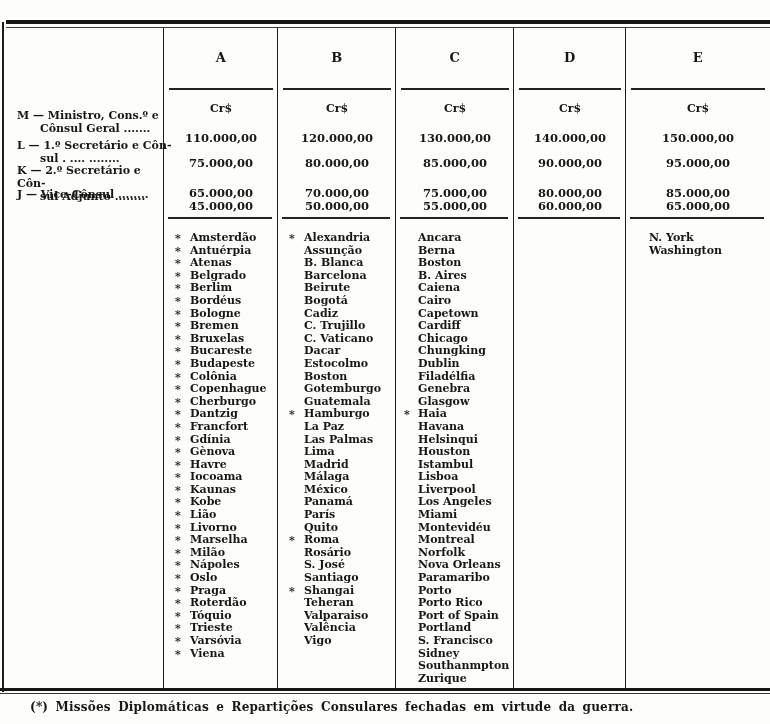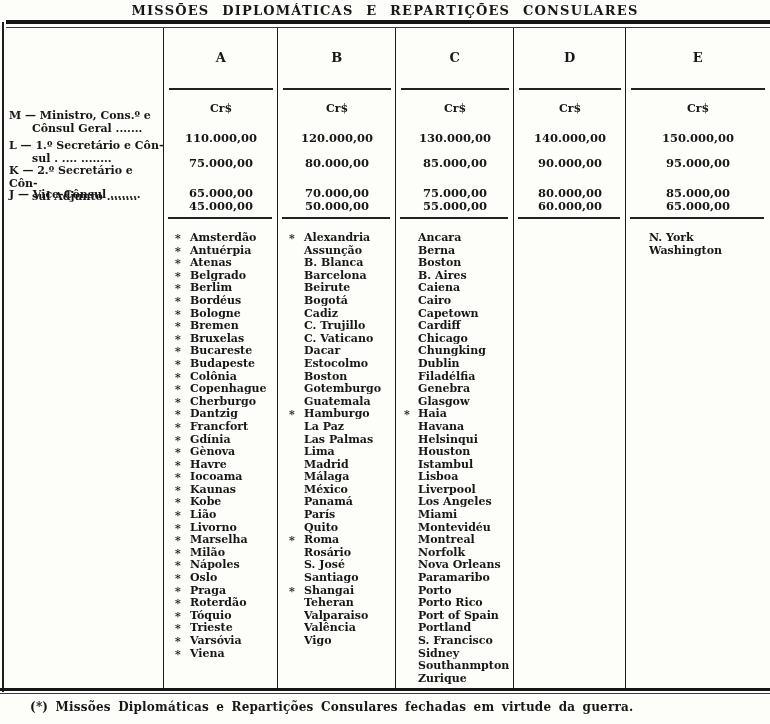--- a/index.html
+++ b/index.html
@@ -14,21 +14,21 @@
     font-size:13px;letter-spacing:1.2px;word-spacing:7px;white-space:nowrap;
   }
   .rule{position:absolute;left:0;right:0;background:#151515;}
   .rule-top-thick{top:20px;height:4px;left:6px;}
   .rule-top-thin{top:27px;height:1px;left:6px;background:#3a3a3a;}
   .rule-bot-thick{top:688px;height:3px;}
   .rule-bot-thin{top:693px;height:1px;background:#3a3a3a;}
   .left-edge{position:absolute;left:2px;top:22px;width:2px;height:670px;background:#1d1d1d;}
 
   .stub{position:absolute;left:0;top:0;width:163px;height:724px;}
-  .stub-row{position:absolute;left:9px;width:156px;font-size:11px;line-height:13.2px;}
+  .stub-row{position:absolute;left:17px;width:156px;font-size:11px;line-height:13.2px;}
   .stub-row .l2{padding-left:23px;display:block;}
   .stub-m{top:109px;} .stub-l{top:139px;} .stub-k{top:164px;} .stub-j{top:188px;}
 
   .col{position:absolute;top:28px;height:660px;border-left:1.5px solid #1b1b1b;}
   .col-a{left:163px;width:114px;}
   .col-b{left:277px;width:118px;}
   .col-c{left:395px;width:118px;}
   .col-d{left:513px;width:112px;}
   .col-e{left:625px;width:144px;}
 
@@ -46,21 +46,20 @@
   .col-d .city{padding-left:19px;}
   .col-e .city{padding-left:23px;}
 
   .footnote{position:absolute;top:700px;left:30px;font-size:12px;letter-spacing:.2px;word-spacing:3px;white-space:nowrap;}
 </style>
 </head>
 <body>
 
 <div class="page">
 
-  <div class="title">MISSÕES  DIPLOMÁTICAS  E  REPARTIÇÕES  CONSULARES</div>
 
   <div class="rule rule-top-thick"></div>
   <div class="rule rule-top-thin"></div>
   <div class="left-edge"></div>
 
   <div class="stub">
     <div class="stub-row stub-m">
       <span>M — Ministro, Cons.º e</span>
       <span class="l2">Cônsul Geral .......</span>
     </div>

